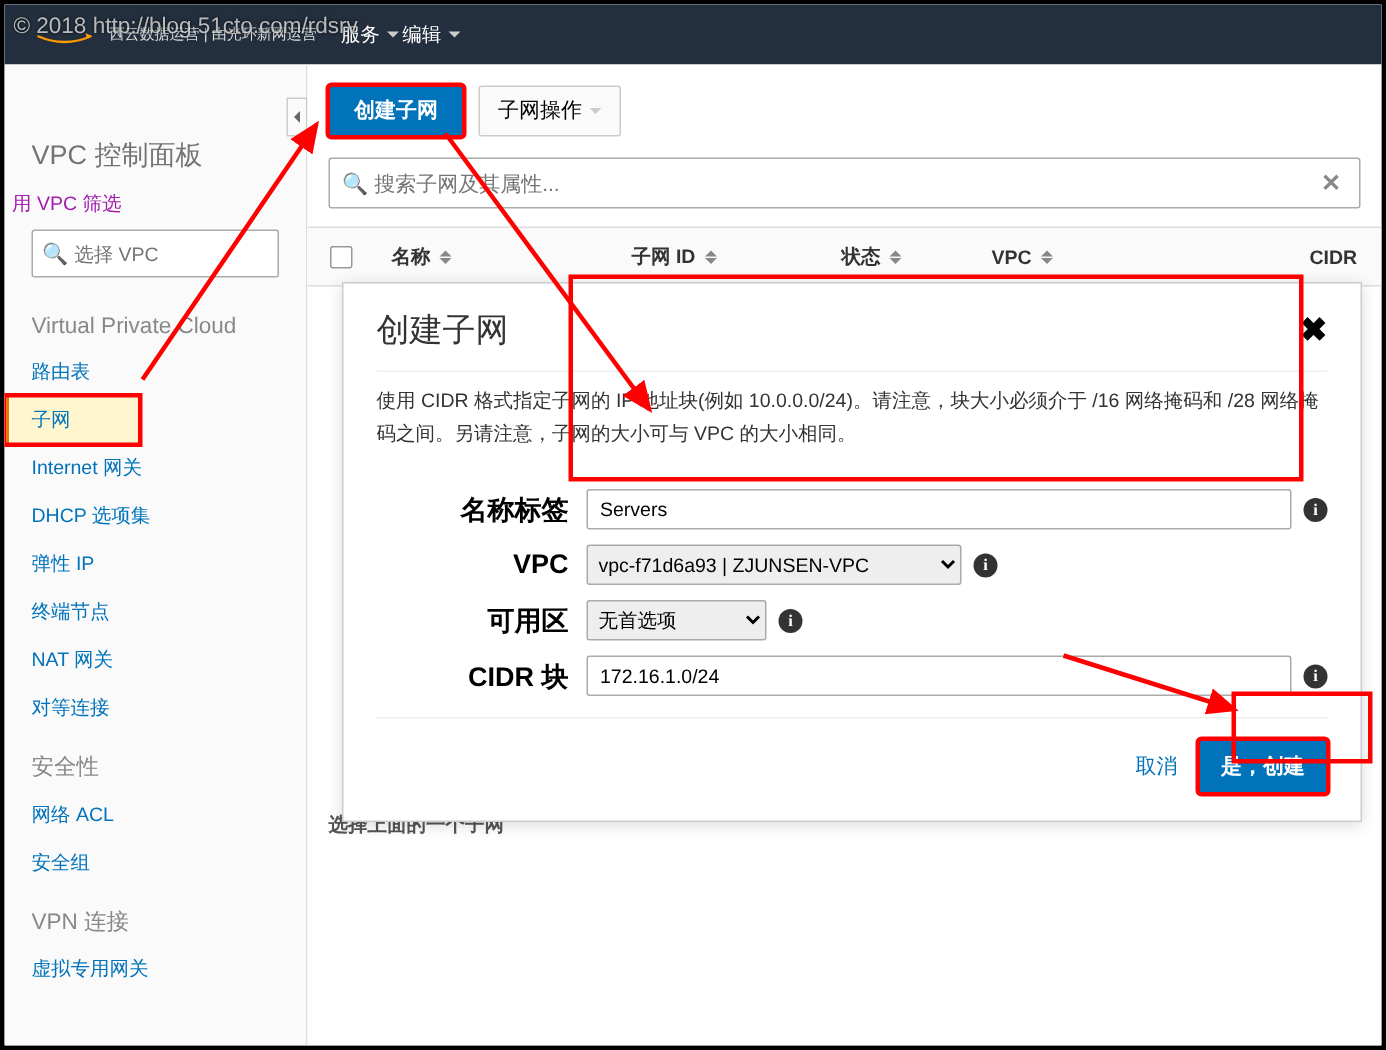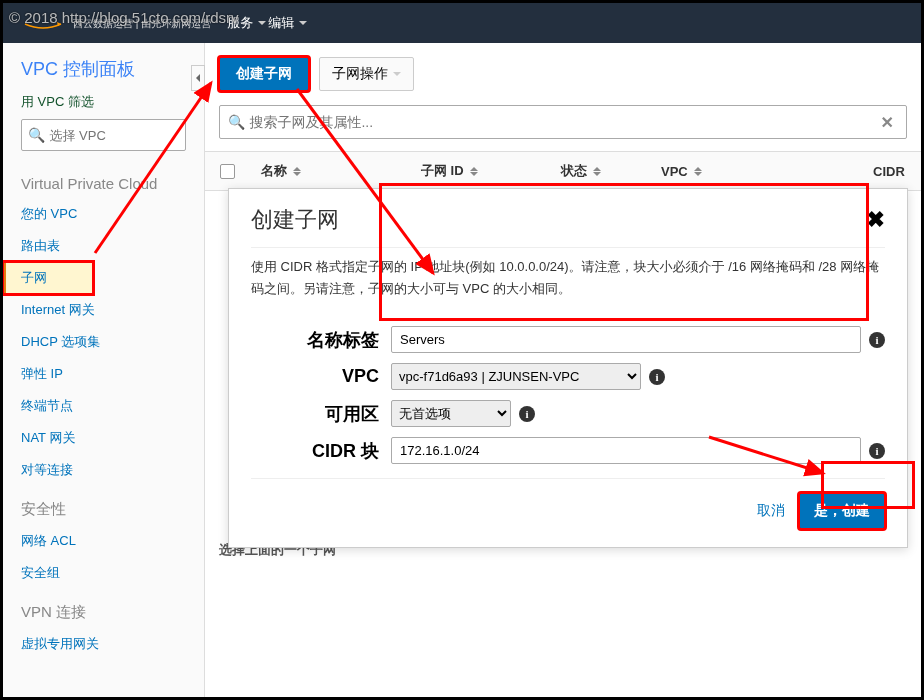--- a/index.html
+++ b/index.html
@@ -8,22 +8,22 @@
     .header { background:#232f3e; height:40px; display:flex; align-items:center; padding:0 20px; color:#fff; }
     .logo { width:40px; height:18px; }
     .logo svg { width:100%; height:100%; }
     .header-text { font-size:10px; color:#ddd; margin-left:10px; line-height:11px; }
     .header-svc { font-size:13px; color:#fff; margin-left:16px; display:flex; align-items:center; cursor:pointer; }
     .header-svc:after, .action-btn:after { content:""; display:inline-block; margin-left:5px; border:4px solid transparent; border-top-color:#ccc; transform:translateY(2px); }
     .body { display:flex; height:calc(100% - 40px); }
     .sidebar { width:202px; background:#fafafa; border-right:1px solid #ddd; padding:14px 0 14px 0; position:relative; }
     .sb-collapse { position:absolute; right:-1px; top:22px; width:14px; height:26px; border:1px solid #ccc; background:#fafafa; display:flex; align-items:center; justify-content:center; cursor:pointer; }
     .sb-collapse:before { content:""; border:4px solid transparent; border-right-color:#666; transform:translateX(-2px); }
-    .sb-title { font-size:18px; color:#3b82f6; padding:0 18px 12px; }
-    .sb-sub { font-size:13px; color:#14532d; padding:0 18px 8px; }
+    .sb-title { font-size:18px; color:#737373; padding:0 18px 12px;margin-top:34px; }
+    .sb-sub { font-size:13px; color:#a21caf; padding:0 5px 8px; }
     .sb-search { margin:0 18px 18px; border:1px solid #aaa; border-radius:2px; display:flex; align-items:center; height:32px; padding:0 6px; background:#fff; }
     .sb-search input { border:none; outline:none; font-size:13px; flex:1; background:transparent; }
     .sb-section { font-size:15px; color:#888; padding:6px 18px; }
     .sb-item { font-size:13px; color:#0073bb; padding:7px 18px; cursor:pointer; }
     .sb-item.active { color:#0073bb; background:#fff6d0; border-left:3px solid #e47911; padding-left:15px; }
     .hl-red { outline:3px solid #ff0000; outline-offset:-1px; }
     .main { flex:1; background:#fff; position:relative; overflow:hidden; }
     .toolbar { display:flex; gap:10px; padding:14px 14px; align-items:center; }
     .primary-btn { background:#0073bb; color:#fff; border:1px solid #005b94; padding:7px 16px; font-size:14px; border-radius:2px; cursor:pointer; font-weight:bold; }
     .action-btn { background:#fafafa; border:1px solid #ccc; padding:7px 12px; font-size:14px; border-radius:2px; cursor:pointer; display:flex; align-items:center; }
@@ -82,21 +82,20 @@
 <div class="body">
   <div class="sidebar">
     <div class="sb-collapse"></div>
     <div class="sb-title">VPC 控制面板</div>
     <div class="sb-sub">用 VPC 筛选</div>
     <div class="sb-search">
       <span class="mag">🔍</span>
       <input type="text" placeholder="选择 VPC" style="">
     </div>
     <div class="sb-section">Virtual Private Cloud</div>
-    <div class="sb-item">您的 VPC</div>
     <div class="sb-item">路由表</div>
     <div class="sb-item active hl-red" style="width:90px">子网</div>
     <div class="sb-item">Internet 网关</div>
     <div class="sb-item">DHCP 选项集</div>
     <div class="sb-item">弹性 IP</div>
     <div class="sb-item">终端节点</div>
     <div class="sb-item">NAT 网关</div>
     <div class="sb-item">对等连接</div>
     <div class="sb-section" style="margin-top:8px">安全性</div>
     <div class="sb-item">网络 ACL</div>

